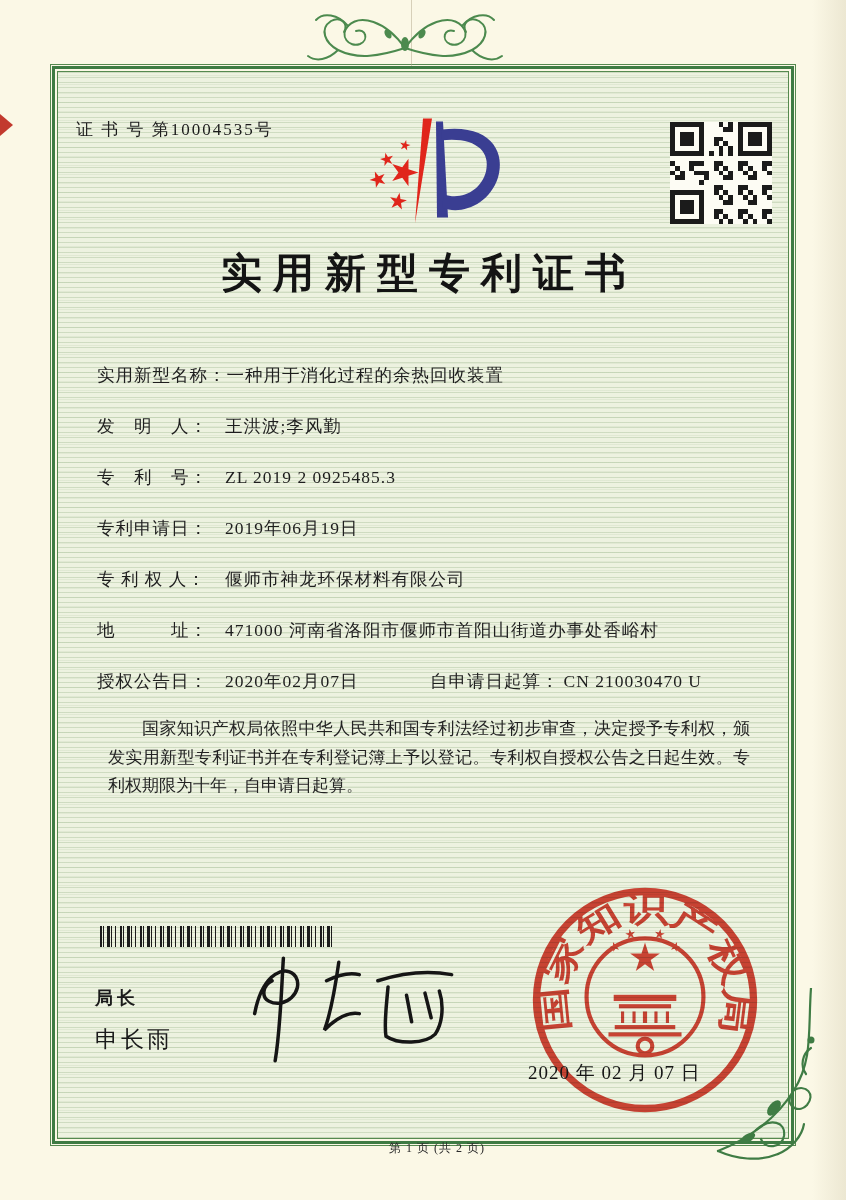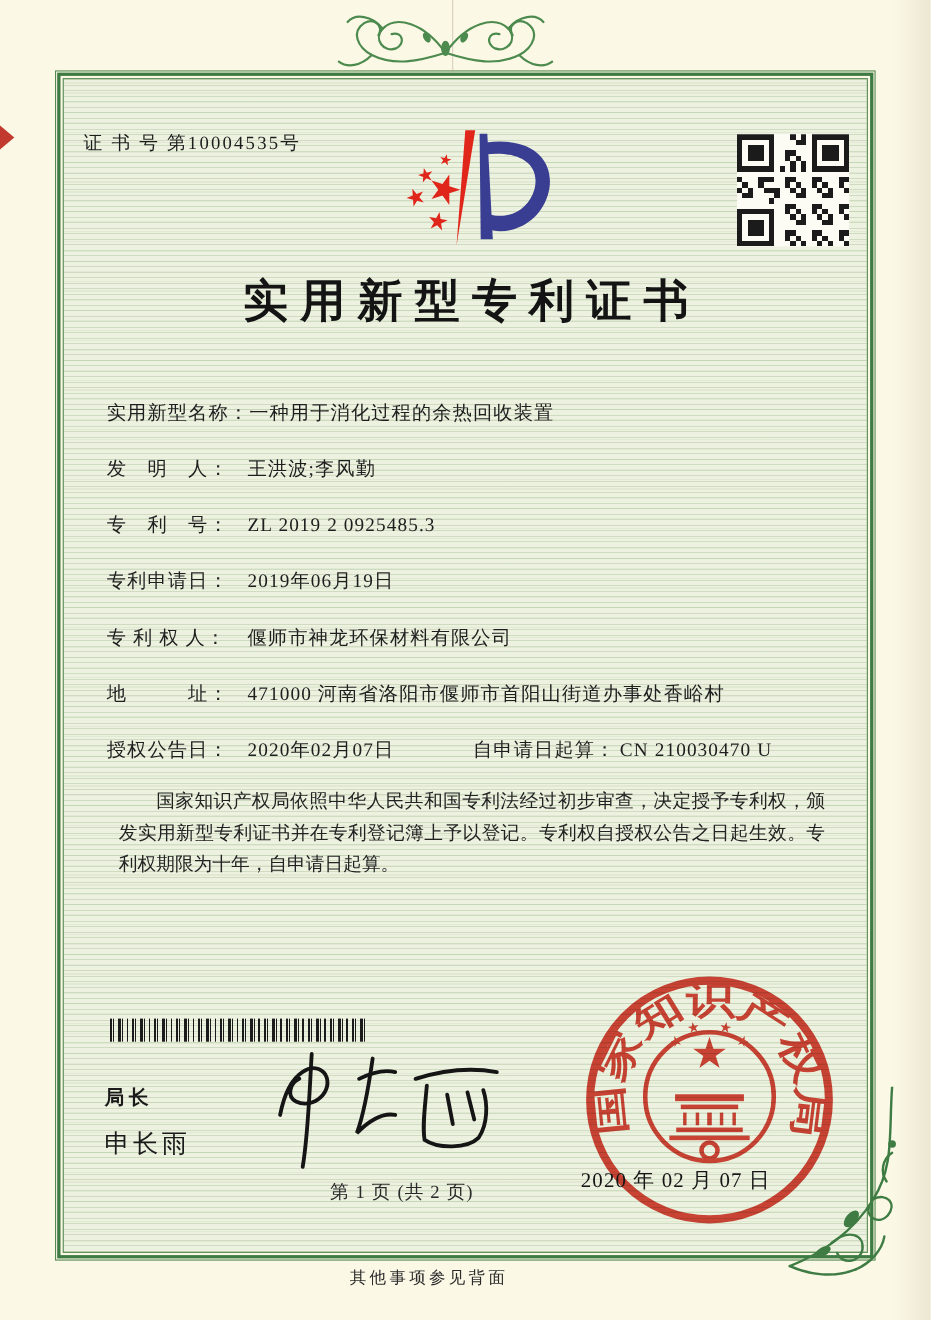--- a/index.html
+++ b/index.html
@@ -63,22 +63,22 @@
       #1b1b1b 7px 10px, transparent 10px 11px,
       #1b1b1b 11px 12px, transparent 12px 15px,
       #1b1b1b 15px 16px, transparent 16px 20px);
   }
   .director-title{position:absolute;left:95px;top:986px;font-size:18px;letter-spacing:4px;color:#1b1b1b;font-weight:bold;}
   .director-name{position:absolute;left:95px;top:1024px;font-size:23px;letter-spacing:3px;color:#1b1b1b;}
   .signature{position:absolute;left:222px;top:950px;width:250px;height:118px;z-index:6;}
   .seal{position:absolute;left:525px;top:880px;width:240px;height:240px;z-index:4;
         mix-blend-mode:multiply;opacity:.93;}
   .seal-date{position:absolute;left:528px;top:1060px;font-size:19px;letter-spacing:1px;color:#161616;z-index:5;}
-  .page-indicator{position:absolute;left:300px;top:1072px;width:185px;text-align:left;
-        font-size:17px;letter-spacing:1px;color:#2a2a2a;}
+  .page-indicator{position:absolute;left:300px;top:1140px;width:185px;text-align:right;
+        font-size:12px;letter-spacing:1px;color:#2a2a2a;}
   .back-note{position:absolute;left:0;top:1152px;width:780px;text-align:center;
         font-size:15px;letter-spacing:3px;color:#2a2a2a;}
   .ornament-top{position:absolute;left:278px;top:4px;width:254px;height:66px;}
   .ornament-corner{position:absolute;left:714px;top:988px;width:112px;height:188px;}
 </style>
 </head>
 <body>
 
 <div class="page">
 
@@ -316,15 +316,14 @@
       <rect x="124" y="126" width="3" height="11" stroke="none"></rect>
       <rect x="135" y="126" width="3" height="11" stroke="none"></rect>
       <rect x="86" y="139" width="58" height="4" stroke="none"></rect>
       <rect x="80" y="146" width="70" height="4" stroke="none"></rect>
       <circle cx="115" cy="159" r="7" fill="none" stroke-width="4"></circle>
     </g>
   </svg>
   <div class="seal-date">2020 年 02 月 07 日</div>
 
   <div class="page-indicator">第 1 页 (共 2 页)</div>
-  <div class="back-note">其他事项参见背面</div>
 
 </div>
 
 </body></html>

